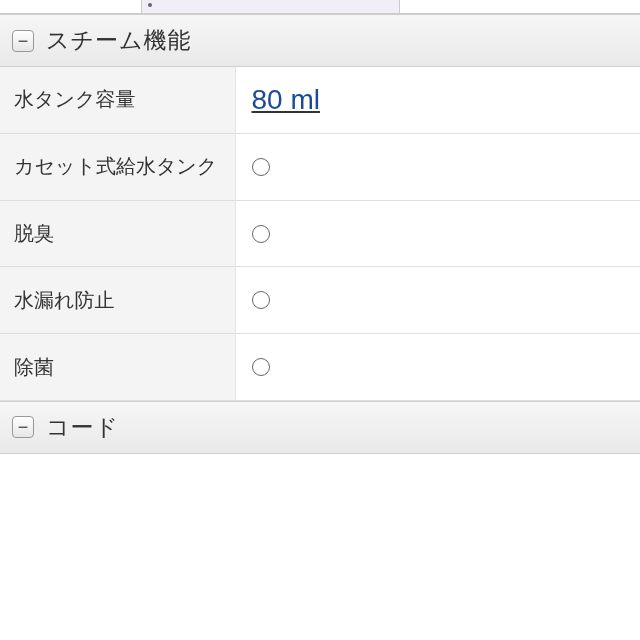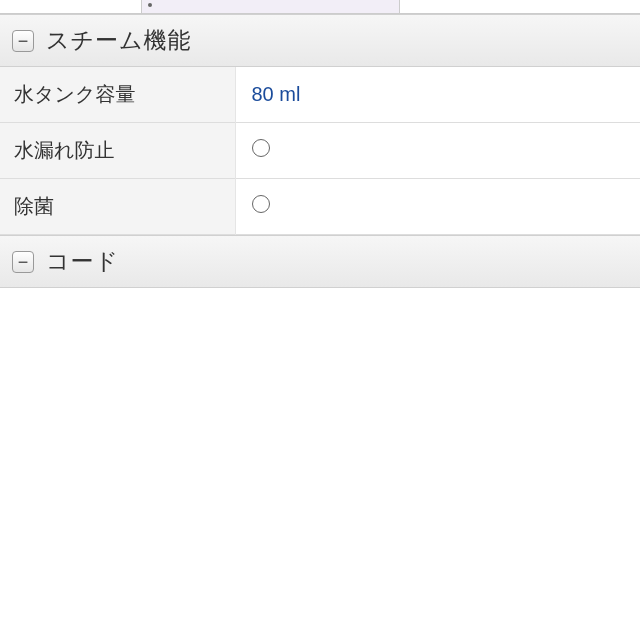--- a/index.html
+++ b/index.html
@@ -64,24 +64,25 @@
     text-align: left;
     font-weight: normal;
     padding: 14px 14px;
     font-size: 20px;
     color: #333;
     vertical-align: middle;
     border-right: 1px solid #e5e5e5;
   }
   table.spec td {
     padding: 14px 16px;
-    font-size: 20px;
+    font-size: 28px;
     color: #333;
     vertical-align: middle;
     line-height: 1.35;
+    text-decoration: underline;
   }
   .link-value { color: #1a4b9b; }
   .circle-mark {
     display: inline-block;
     width: 18px;
     height: 18px;
     border: 1.5px solid #666;
     border-radius: 50%;
   }
 </style>
@@ -99,20 +100,28 @@
   <div class="section-title">スチーム機能</div>
 </div>
 
 <table class="spec">
   <tbody>
       <tr>
     <th>水タンク容量</th>
     <td><span class="link-value">80 ml</span></td>
   </tr>
   <tr>
+    <th>カセット式給水タンク</th>
+    <td><span class="circle-mark"></span></td>
+  </tr>
+  <tr>
+    <th>脱臭</th>
+    <td><span class="circle-mark"></span></td>
+  </tr>
+  <tr>
     <th>水漏れ防止</th>
     <td><span class="circle-mark"></span></td>
   </tr>
   <tr>
     <th>除菌</th>
     <td><span class="circle-mark"></span></td>
   </tr>
 </tbody>
   </table>
 

